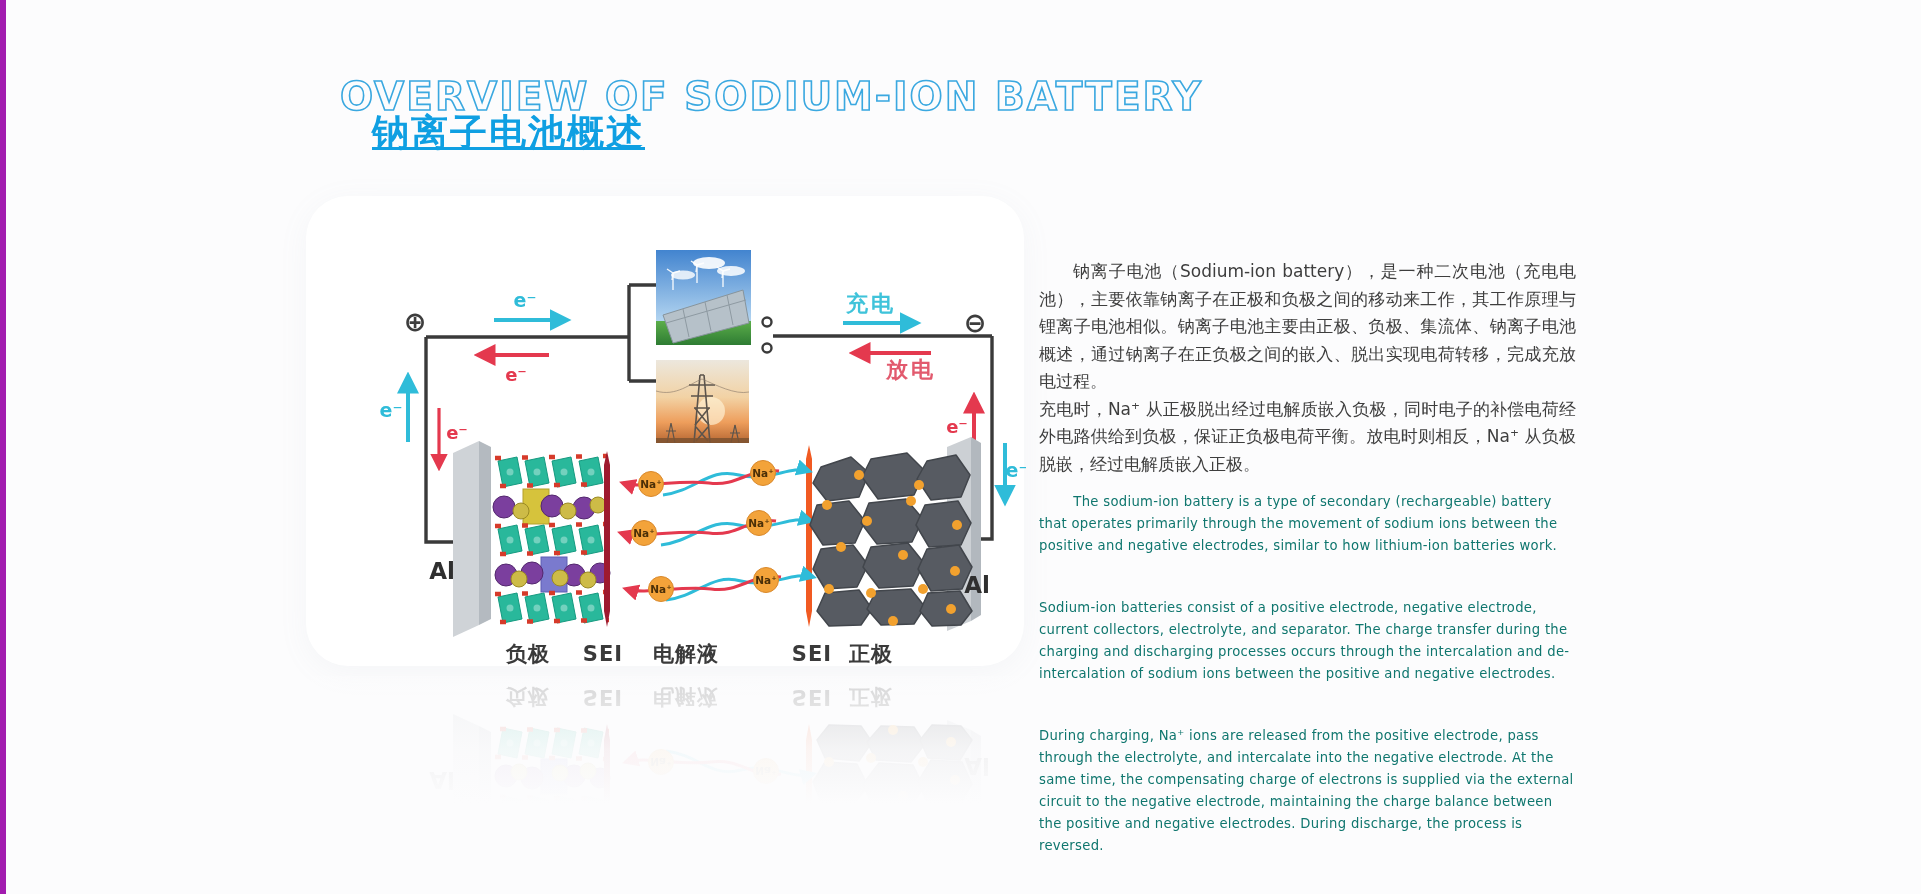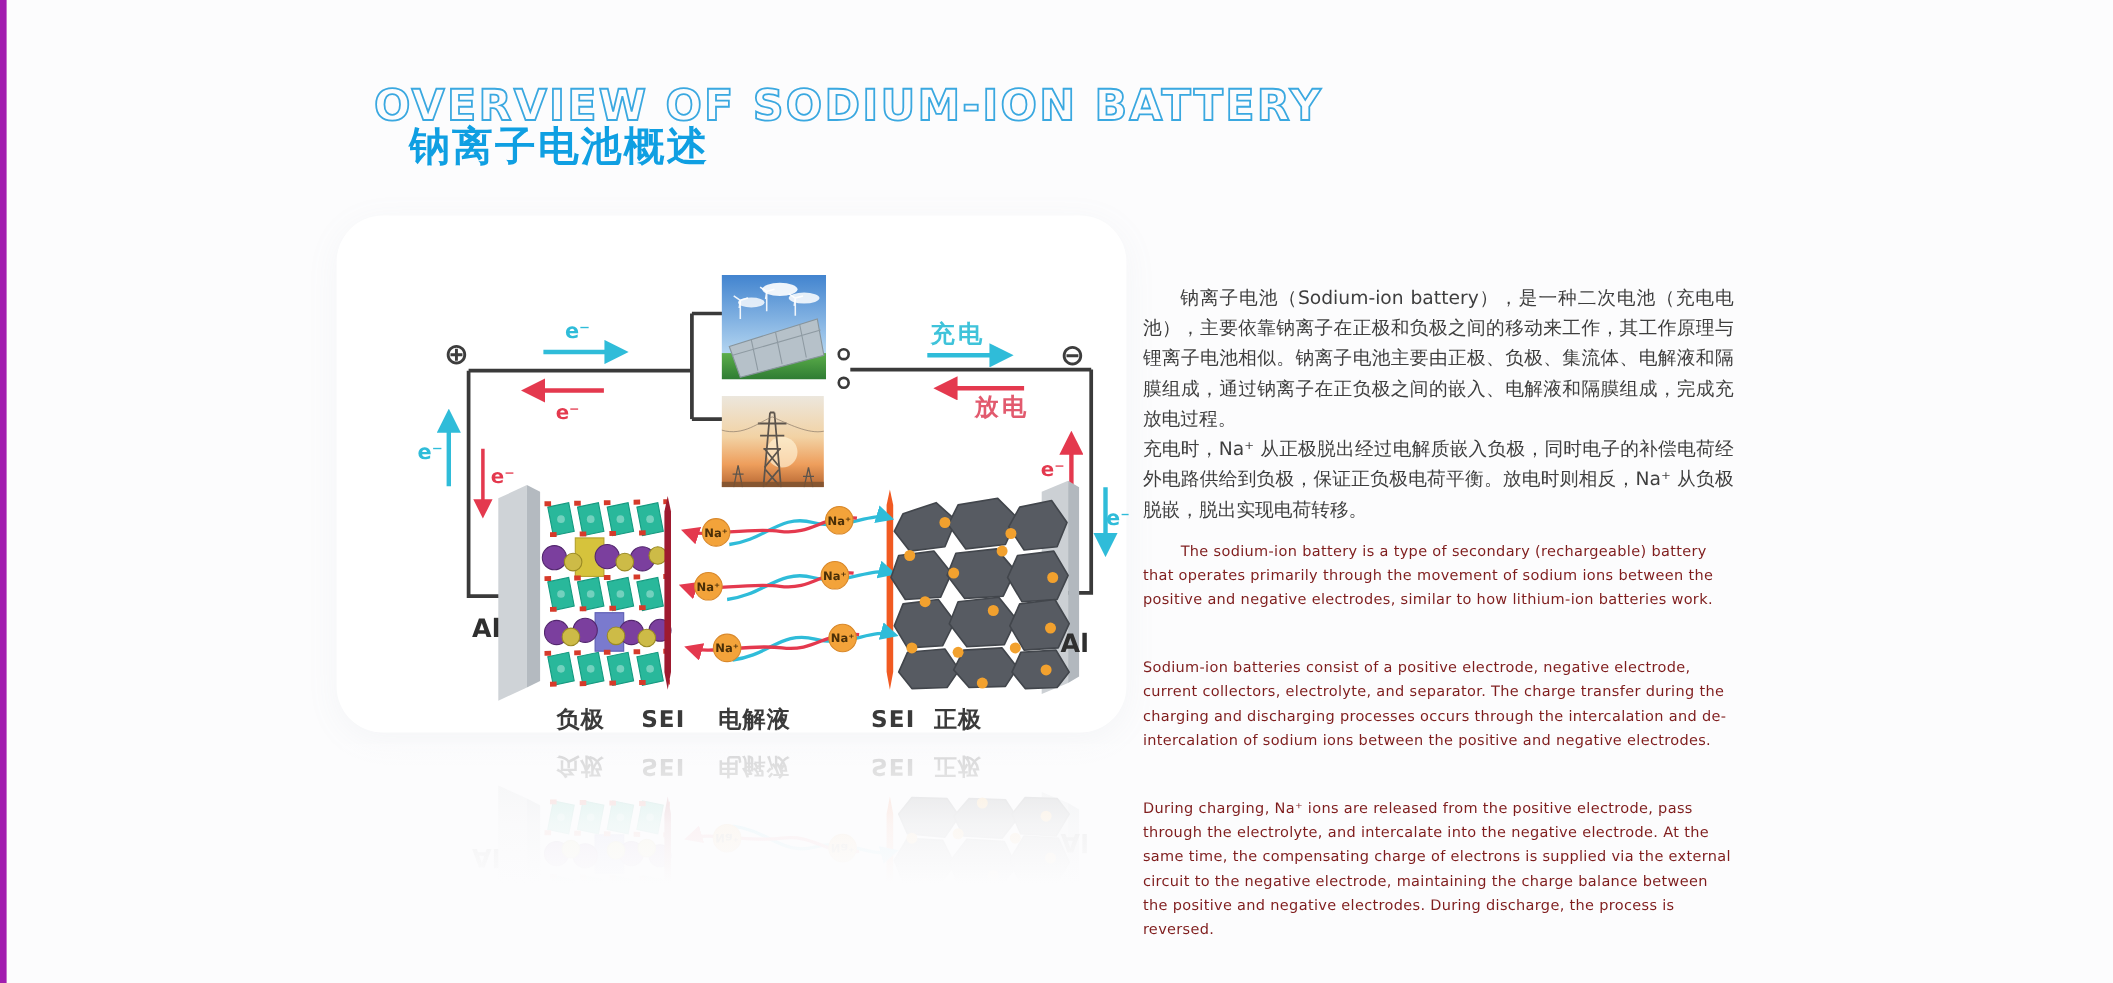--- a/index.html
+++ b/index.html
@@ -11,21 +11,21 @@
   .stage{position:absolute;inset:0;border-left:6px solid #a21caf;}
 
   
   .title-en{
     position:absolute;left:334px;top:74px;margin:0;white-space:nowrap;
     font-size:39px;font-weight:800;letter-spacing:2px;
     color:#fcfcfd;-webkit-text-stroke:1.6px #3aa8e0;
   }
   .title-zh{
     position:absolute;left:366px;top:108px;margin:0;white-space:nowrap;
-    font-size:37px;font-weight:700;letter-spacing:2px;color:#0f9fe2;
+    font-size:37px;font-weight:700;letter-spacing:2px;color:#0f9fe2;text-decoration:underline;
   }
 
   
   .card{
     position:absolute;left:300px;top:196px;width:718px;height:470px;
     background:#ffffff;border-radius:42px;
     box-shadow:0 6px 30px rgba(140,150,170,.07);
   }
   .dgm{position:absolute;left:305px;top:195px;width:715px;height:480px;}
   .refl{position:absolute;left:305px;top:676px;width:715px;height:140px;overflow:hidden;}
@@ -43,21 +43,21 @@
   .t-dis{fill:#e25a6e;font-size:22px;font-weight:600;letter-spacing:3px;}
   .t-term{fill:#3d3d3d;font-size:27px;font-weight:bold;}
   .t-al{fill:#2f2f2f;font-size:23px;font-weight:bold;}
   .t-na{fill:#4a2f08;font-size:10.5px;font-weight:bold;}
   .t-lbl{fill:#3a3a3a;font-size:21px;font-weight:bold;letter-spacing:1px;}
 
   
   .text-col{position:absolute;left:1033px;top:258px;width:537px;}
   p.zh{margin:0;font-size:17px;line-height:27.5px;color:#3e3e3e;text-align:justify;}
   p.zh.indent{text-indent:2em;}
-  p.en{margin:0;font-size:13.2px;line-height:22px;color:#7f1d1d;
+  p.en{margin:0;font-size:13.2px;line-height:22px;color:#0f766e;
        letter-spacing:.3px;}
   p.en.indent{text-indent:2.6em;}
   p.en.gap{margin-top:40px;}
   p.en.gap-sm{margin-top:13px;}
 </style>
 </head>
 <body>
 
 <div class="stage">
 
@@ -321,20 +321,20 @@
   </svg>
 
   <div class="refl">
     <svg viewBox="0 0 715 480">
         <use href="#dg"></use>
       </svg>
   </div>
   <div class="refl-fade"></div>
 
   <div class="text-col">
-    <p class="zh indent">钠离子电池（Sodium-ion battery），是一种二次电池（充电电池），主要依靠钠离子在正极和负极之间的移动来工作，其工作原理与锂离子电池相似。钠离子电池主要由正极、负极、集流体、电解液和隔膜组成，通过钠离子在正负极之间的嵌入、电解液和隔膜组成，完成充放电过程。</p>
-    <p class="zh">充电时，Na⁺ 从正极脱出经过电解质嵌入负极，同时电子的补偿电荷经外电路供给到负极，保证正负极电荷平衡。放电时则相反，Na⁺ 从负极脱嵌，脱出实现电荷转移。</p>
+    <p class="zh indent">钠离子电池（Sodium-ion battery），是一种二次电池（充电电池），主要依靠钠离子在正极和负极之间的移动来工作，其工作原理与锂离子电池相似。钠离子电池主要由正极、负极、集流体、钠离子电池概述，通过钠离子在正负极之间的嵌入、脱出实现电荷转移，完成充放电过程。</p>
+    <p class="zh">充电时，Na⁺ 从正极脱出经过电解质嵌入负极，同时电子的补偿电荷经外电路供给到负极，保证正负极电荷平衡。放电时则相反，Na⁺ 从负极脱嵌，经过电解质嵌入正极。</p>
     <p class="en indent gap-sm">The sodium-ion battery is a type of secondary (rechargeable) battery that operates primarily through the movement of sodium ions between the positive and negative electrodes, similar to how lithium-ion batteries work.</p>
     <p class="en gap">Sodium-ion batteries consist of a positive electrode, negative electrode, current collectors, electrolyte, and separator. The charge transfer during the charging and discharging processes occurs through the intercalation and de-intercalation of sodium ions between the positive and negative electrodes.</p>
     <p class="en gap">During charging, Na⁺ ions are released from the positive electrode, pass through the electrolyte, and intercalate into the negative electrode. At the same time, the compensating charge of electrons is supplied via the external circuit to the negative electrode, maintaining the charge balance between the positive and negative electrodes. During discharge, the process is reversed.</p>
   </div>
 
 </div>
 
 </body></html>

